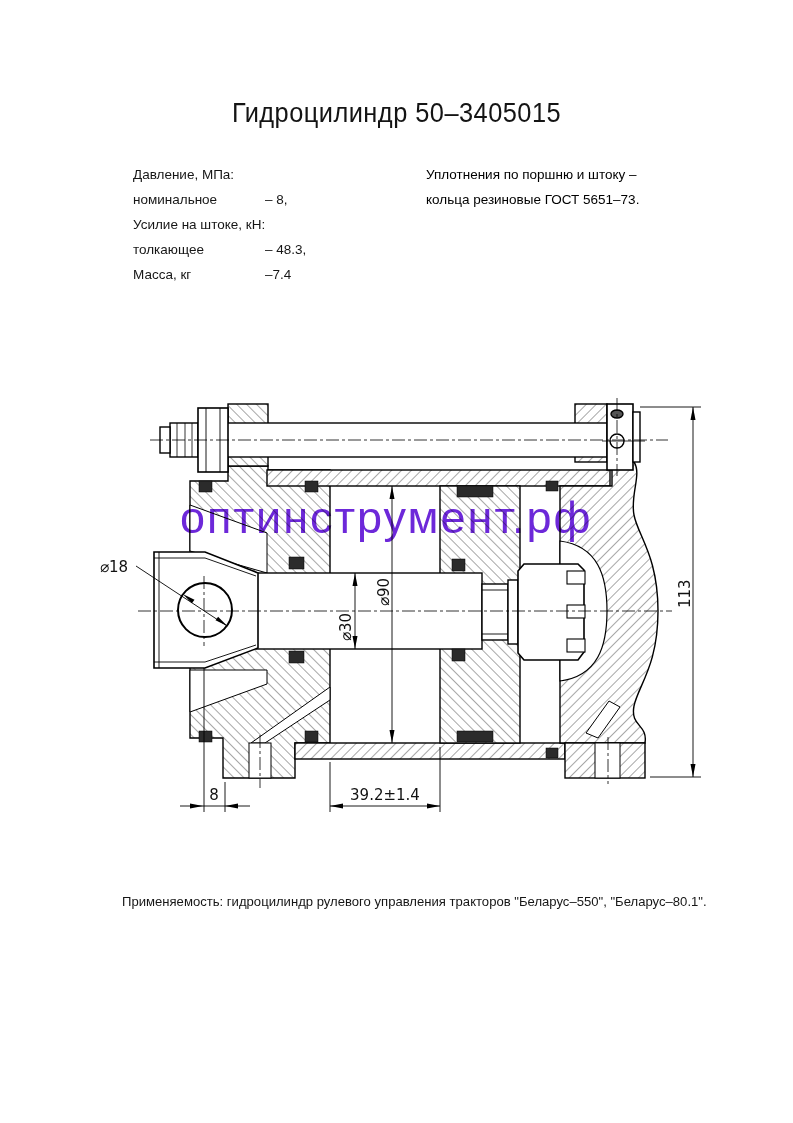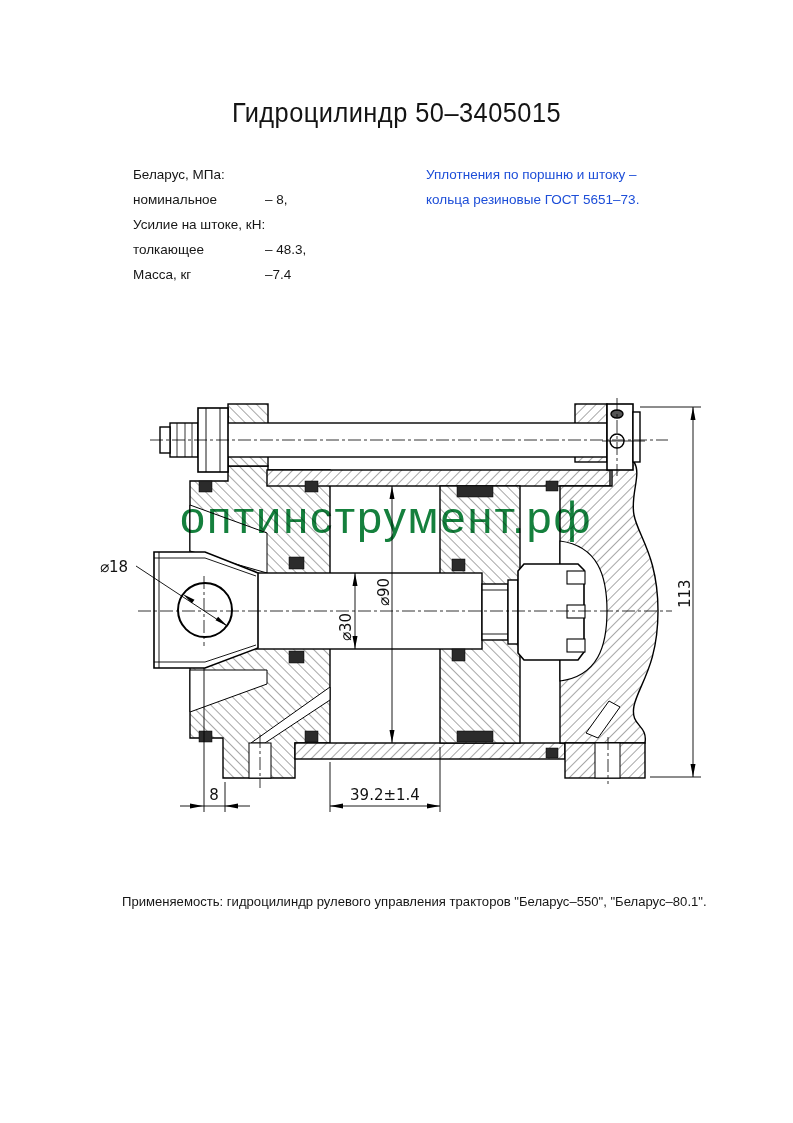--- a/index.html
+++ b/index.html
@@ -8,37 +8,37 @@
     font-family:"Liberation Sans",sans-serif;color:#111;overflow:hidden;
   }
   .title{
     position:absolute;top:98px;left:0;width:793px;text-align:center;
     font-size:27px;font-weight:400;letter-spacing:0.5px;color:#141414;
     transform:scaleX(0.94);
   }
   .specs{position:absolute;left:133px;top:162px;font-size:13.5px;line-height:25px;color:#161616;}
   .spec-row{display:flex;white-space:nowrap;height:25px;}
   .spec-label{width:132px;flex:none;}
-  .notes{position:absolute;left:426px;top:162px;font-size:13.5px;line-height:25px;white-space:nowrap;color:#1d4ed8;}
+  .notes{position:absolute;left:426px;top:162px;font-size:13.5px;line-height:25px;white-space:nowrap;color:#000000;}
   .application{position:absolute;left:122px;top:894px;font-size:13.5px;white-space:nowrap;color:#161616;transform:scaleX(0.97);transform-origin:left;}
   .watermark{
     position:absolute;left:180px;top:492px;font-size:45px;letter-spacing:2px;
-    color:#15803d;mix-blend-mode:multiply;z-index:5;white-space:nowrap;font-weight:400;
+    color:#6d28d9;mix-blend-mode:multiply;z-index:5;white-space:nowrap;font-weight:400;
   }
   svg.draw{position:absolute;left:0;top:0;z-index:1;}
   .dimtext{font-family:"DejaVu Sans",sans-serif;font-size:15px;fill:#111;}
 </style>
 </head>
 <body>
 
 <div class="title">Гидроцилиндр 50–3405015</div>
 
 <div class="specs">
   <div class="spec-row">
-      <span class="spec-label">Беларус, МПа:</span>
+      <span class="spec-label">Давление, МПа:</span>
       <span></span>
     </div>
   <div class="spec-row">
       <span class="spec-label">номинальное</span>
       <span>– 8,</span>
     </div>
   <div class="spec-row">
       <span class="spec-label">Усилие на штоке, кН:</span>
       <span></span>
     </div>

